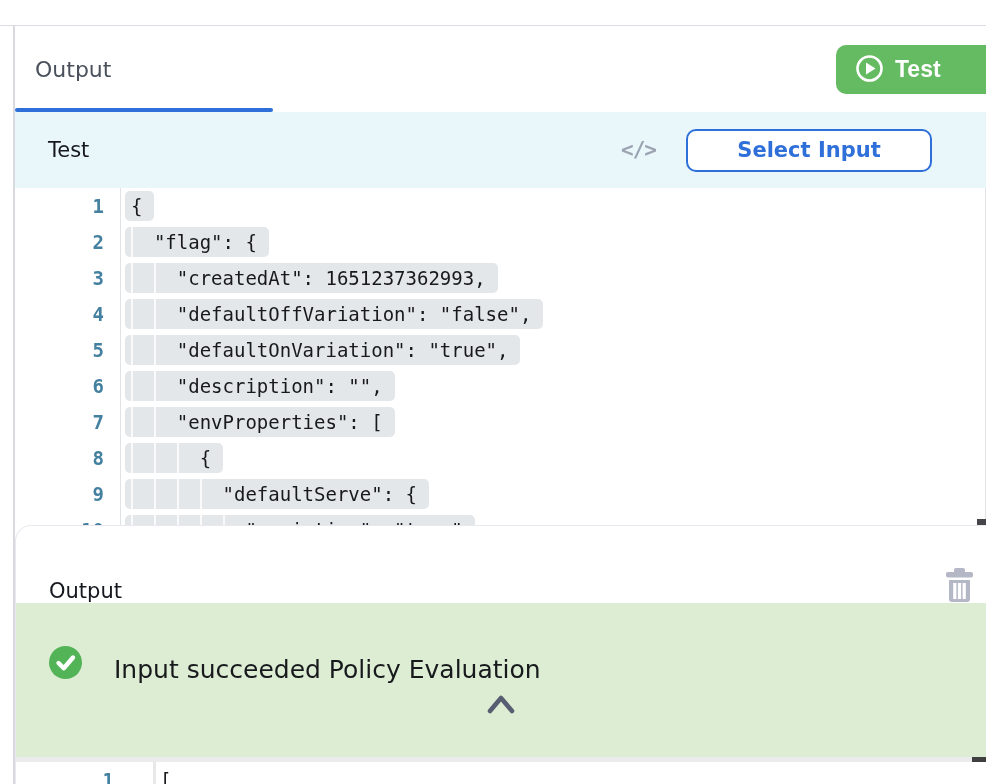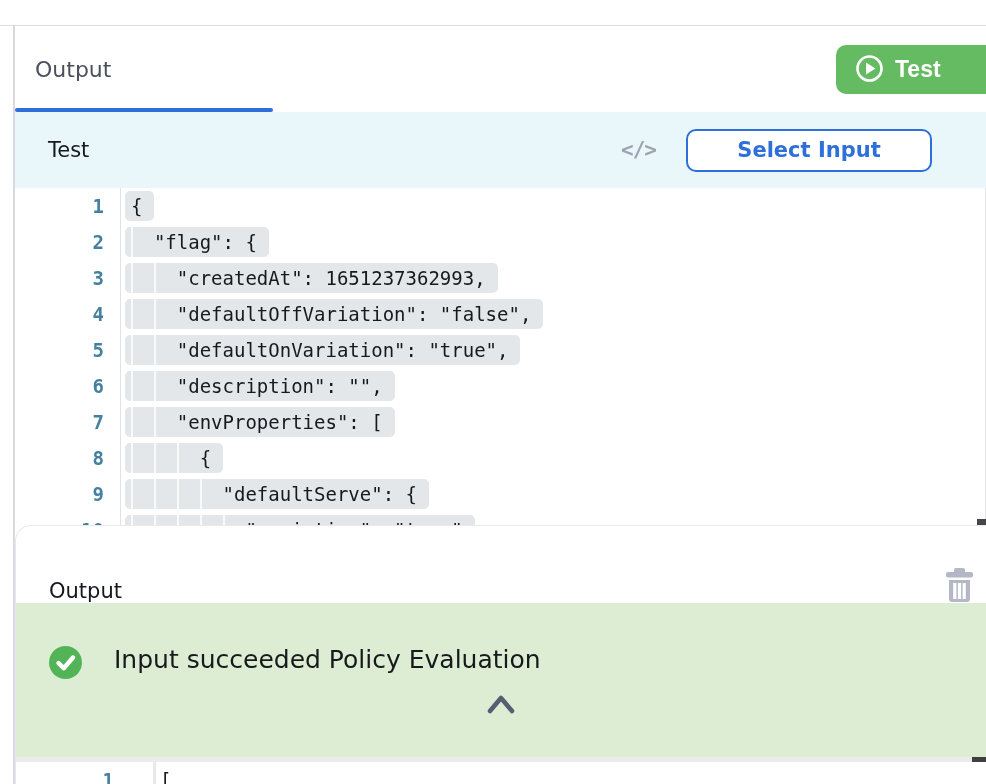--- a/index.html
+++ b/index.html
@@ -50,21 +50,21 @@
   
   .output-panel { position:absolute; top:525px; left:15px; right:0; bottom:0; background:#fff;
                   border-top-left-radius:16px; border-top:1px solid #e8e8ee; border-left:1px solid #e8e8ee; z-index:5; }
   .output-header { height:77px; display:flex; align-items:flex-end; padding:10px 11px 0 33px; }
   .output-title { font-size:21px; color:#15181e; }
   .trash-btn { margin-left:auto; background:none; border:none; cursor:pointer; line-height:0; }
 
   
   .banner { position:relative; height:154px; background:var(--banner-green,#dcedd3); }
   .check-icon { position:absolute; left:33px; top:43px; line-height:0; }
-  .banner-msg { position:absolute; left:98px; top:42px; font-size:25px; color:#17191c; }
+  .banner-msg { position:absolute; left:98px; top:52px; font-size:25px; color:#17191c; }
   .collapse-btn { position:absolute; left:50%; transform:translateX(-50%); top:88px; width:34px; height:28px;
                   background:none; border:none; cursor:pointer; line-height:0; }
 
   
   .out-strip { position:relative; height:5px; background:#ebebeb; }
   .out-hscroll-thumb { position:absolute; right:0; top:0; width:14px; height:5px; background:#3f3f3f; }
   .editor-output { position:relative; }
   .editor-output .gutter { width:125px; padding-right:39px; border-right:3px solid #e8e8e8; }
   .editor-output .code { padding-left:0; }
   .editor-output .txt { padding-left:4px; }

